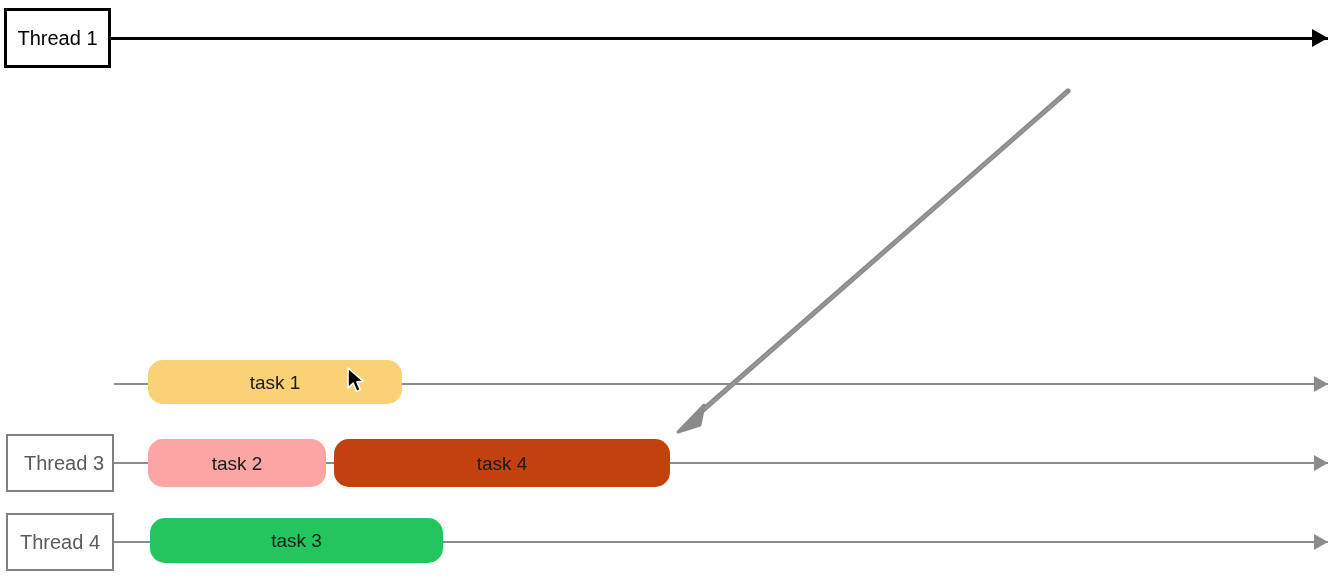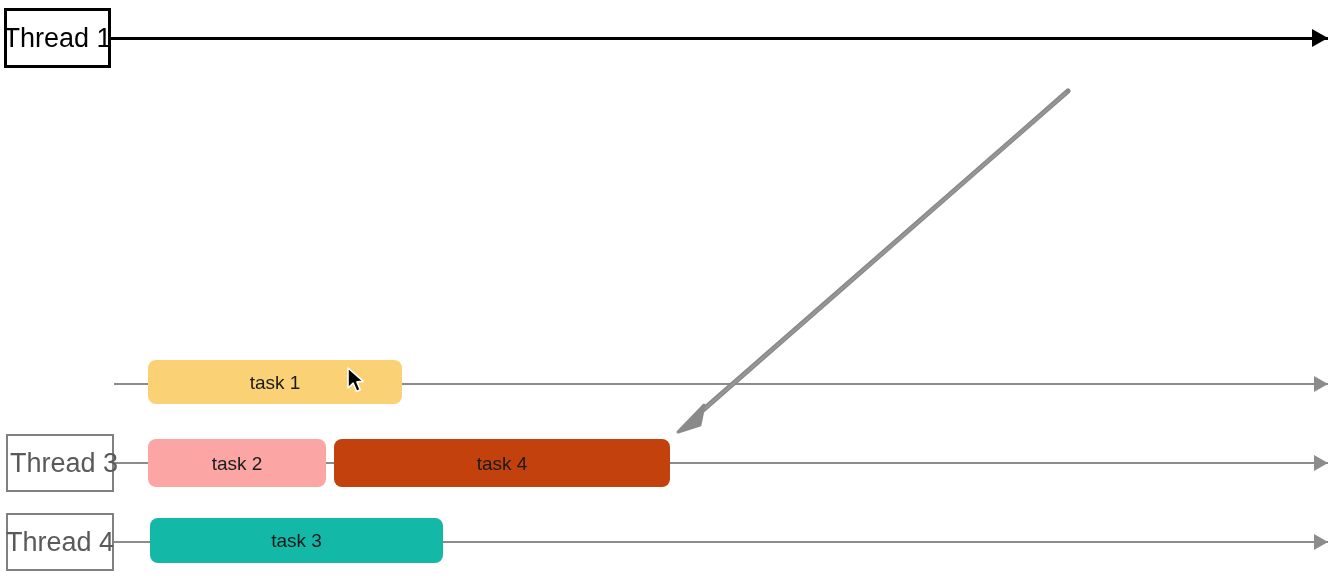--- a/index.html
+++ b/index.html
@@ -19,21 +19,21 @@
   }
 
   
   .thread-box {
     position: absolute;
     box-sizing: border-box;
     display: flex;
     align-items: center;
     justify-content: center;
     background: #ffffff;
-    font-size: 27px;
+    font-size: 20px;
     line-height: 1;
     white-space: nowrap;
     z-index: 4;
   }
   .thread-box.primary {
     border: 3px solid #000000;
     color: #000000;
   }
   .thread-box.secondary {
     border: 2px solid #808080;
@@ -80,21 +80,21 @@
     border-left: 14px solid #8c8c8c;
   }
 
   
   .task-bar {
     position: absolute;
     box-sizing: border-box;
     display: flex;
     align-items: center;
     justify-content: center;
-    border-radius: 8px;
+    border-radius: 15px;
     font-size: 19px;
     color: #1b1b1b;
     line-height: 1;
     white-space: nowrap;
     z-index: 3;
   }
 
   
   #annotation-arrow {
     position: absolute;
@@ -148,21 +148,21 @@
     <span>task 4</span>
   </div>
 
   <div class="axis secondary" style="left:114px; top:534px; width:1214px; height:16px;">
     <div class="axis-line"></div>
     <div class="axis-head"></div>
   </div>
   <div class="thread-box secondary" style="left:6px; top:513px; width:108px; height:58px;">
     <span>Thread 4</span>
   </div>
-  <div class="task-bar" style="left:150px; top:518px; width:293px; height:45px; background:#14b8a6;">
+  <div class="task-bar" style="left:150px; top:518px; width:293px; height:45px; background:#22c55e;">
     <span>task 3</span>
   </div>
 
   <svg id="annotation-arrow" viewBox="0 0 1344 581">
     <g>
       <path d="M1068 91 L695 417" stroke="#8a8a8a" stroke-width="5" stroke-linecap="round" fill="none"></path>
       <path d="M1066 93 L693 419" stroke="#9a9a9a" stroke-width="2" stroke-linecap="round" fill="none" opacity="0.8"></path>
     </g>
     <g>
       <path d="M678 432 L704 405 L700 425 Z" fill="#8a8a8a" stroke="#8a8a8a" stroke-width="3" stroke-linejoin="round"></path>

